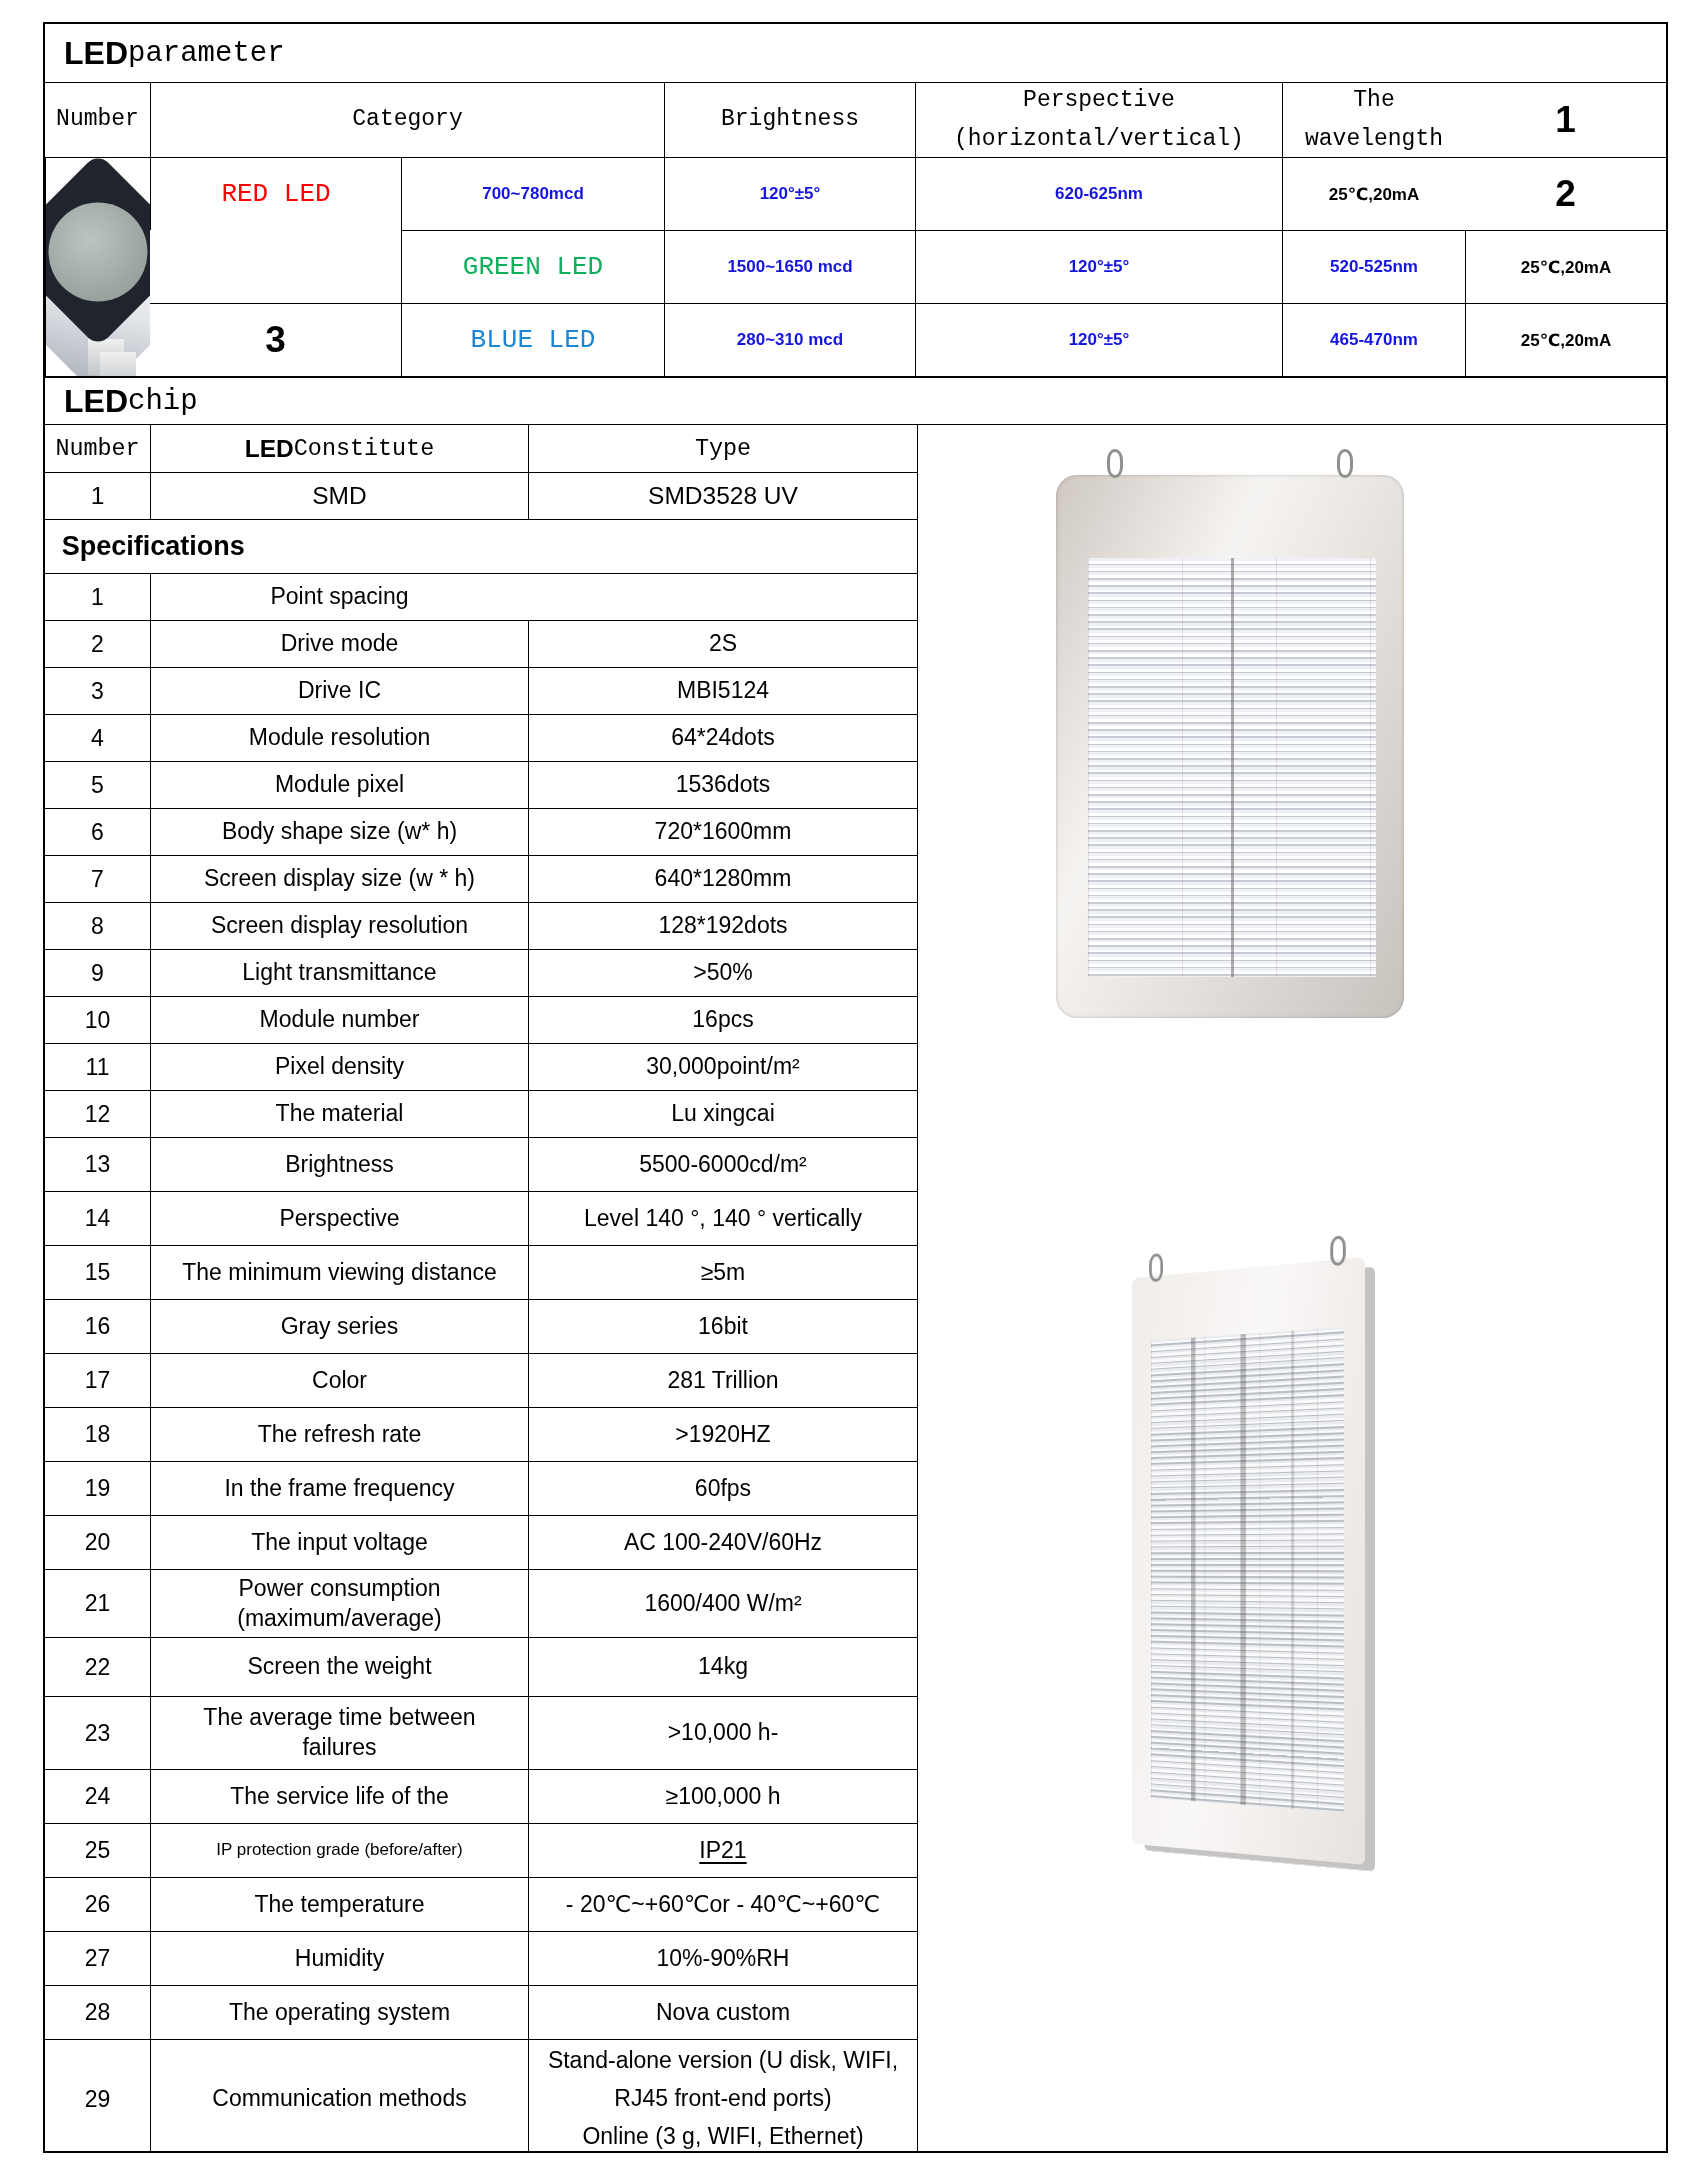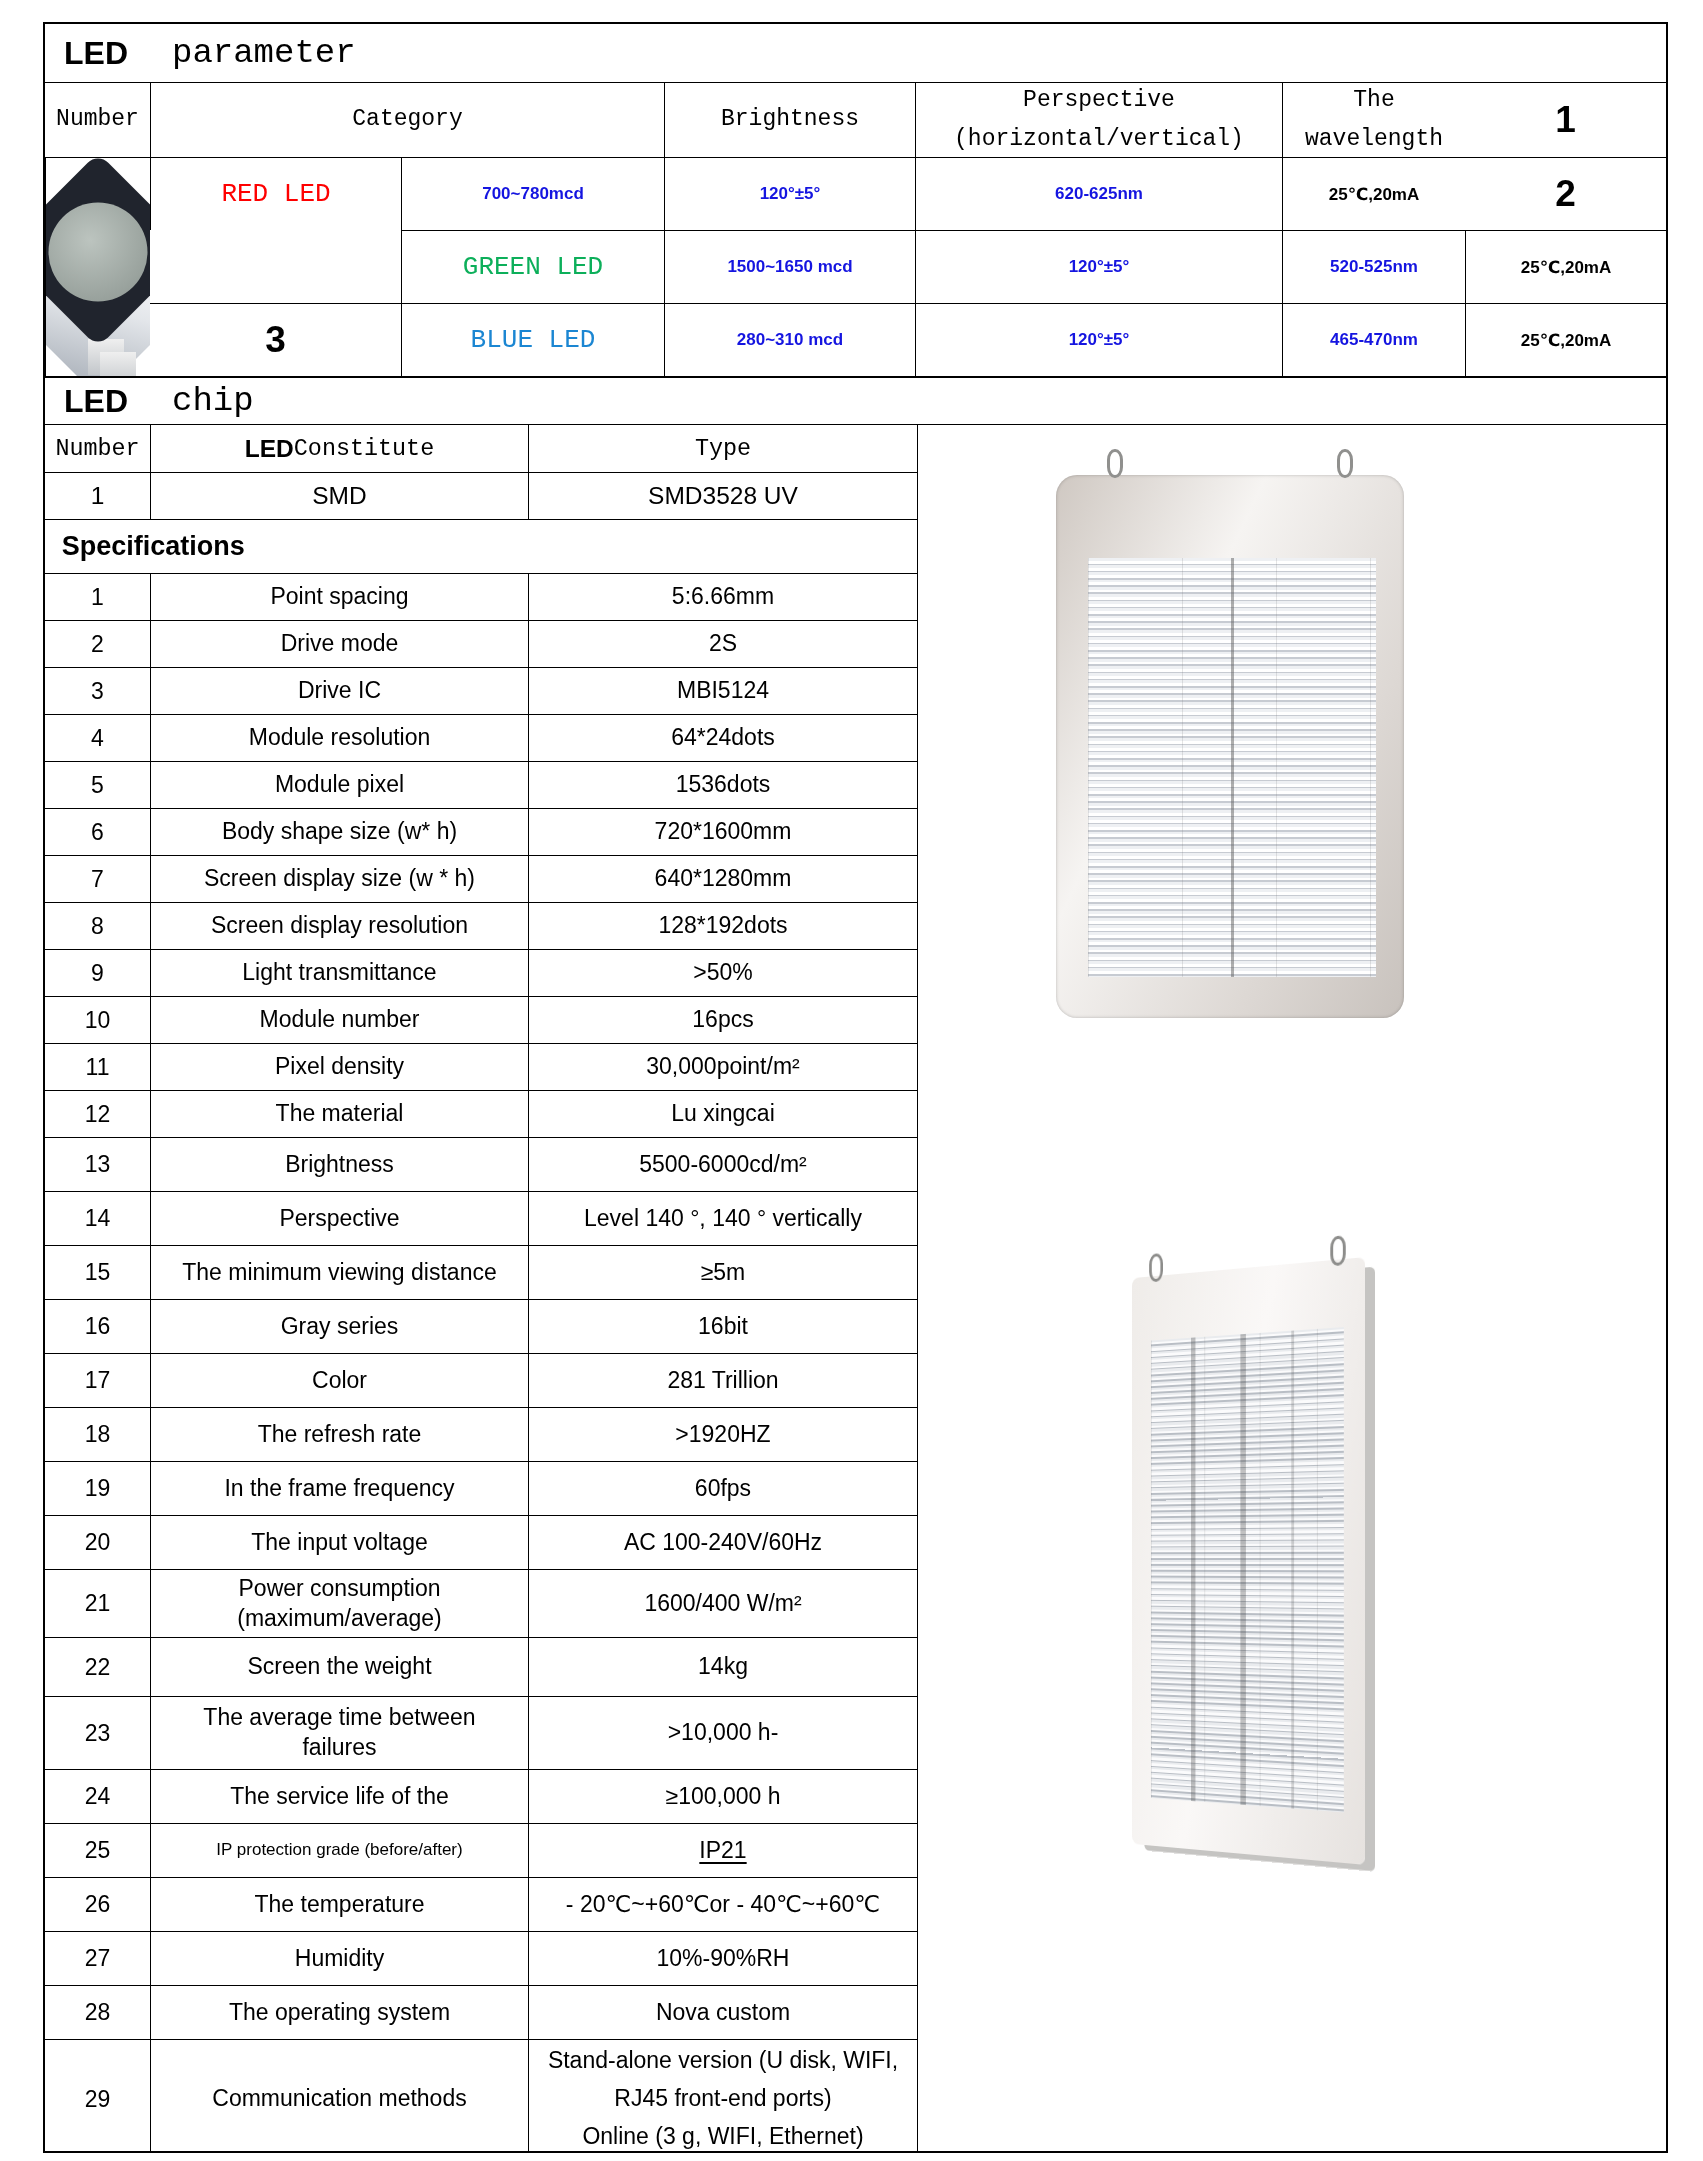--- a/index.html
+++ b/index.html
@@ -12,21 +12,21 @@
 
   
   .t1{display:grid;grid-template-columns:105px 251px 263px 251px 367px 183px 1fr;
       grid-template-rows:58px 75px 73px 73px 73px;border-bottom:2.2px solid #000;flex:none;}
   .t1 .c{display:flex;align-items:center;justify-content:center;text-align:center;
          box-sizing:border-box;border-left:1.1px solid #000;border-top:1.7px solid #000;}
   .t1 .nol{border-left:none;}
   .t1 .title-row{grid-column:1/-1;border-top:none;border-left:none;justify-content:flex-start;padding-left:19px;}
   .sec-title{font-size:30px;letter-spacing:0px;}
   .sec-title b{font-family:"Liberation Sans",sans-serif;font-weight:bold;font-size:32px;}
-  .sec-title span{font-family:"Liberation Mono","DejaVu Sans Mono",monospace;font-size:34px;margin-left:44px;}
+  .sec-title span{font-family:"Liberation Mono","DejaVu Sans Mono",monospace;font-size:29px;}
   .t1 .hdr{font-family:"Liberation Mono","DejaVu Sans Mono",monospace;font-size:23px;line-height:1.7;white-space:pre-line;}
   .t1 .rownum{font-size:37px;font-weight:bold;}
   .t1 .ledname{font-family:"Liberation Mono","DejaVu Sans Mono",monospace;font-size:26px;font-weight:500;}
   .t1 .val{font-weight:bold;font-size:17px;font-family:"Liberation Sans","DejaVu Sans",sans-serif;}
   .t1 .img-cell{grid-row:3/6;position:relative;overflow:hidden;}
 
   
   .led-photo{position:absolute;inset:0;}
   .led-base{position:absolute;left:50%;top:64%;width:140px;height:140px;transform:translate(-50%,-50%) rotate(45deg);
             background:linear-gradient(150deg,#ffffff 20%,#e3e6ea 55%,#b4bac2 90%);border-radius:9px;}
@@ -165,21 +165,20 @@
         <div>1</div>
         <div>SMD</div>
         <div>SMD3528 UV</div>
       </div>
 
       <div class="spec-title">Specifications</div>
       <div class="spec-rows">
   <div class="spec-row grid3">
     <div class="n">1</div>
     <div class="l pre">Point spacing</div>
-    <div class="v pre">5:6.66mm</div>
   </div>
 
   <div class="spec-row grid3">
     <div class="n">2</div>
     <div class="l pre">Drive mode</div>
     <div class="v pre">2S</div>
   </div>
 
   <div class="spec-row grid3">
     <div class="n">3</div>

